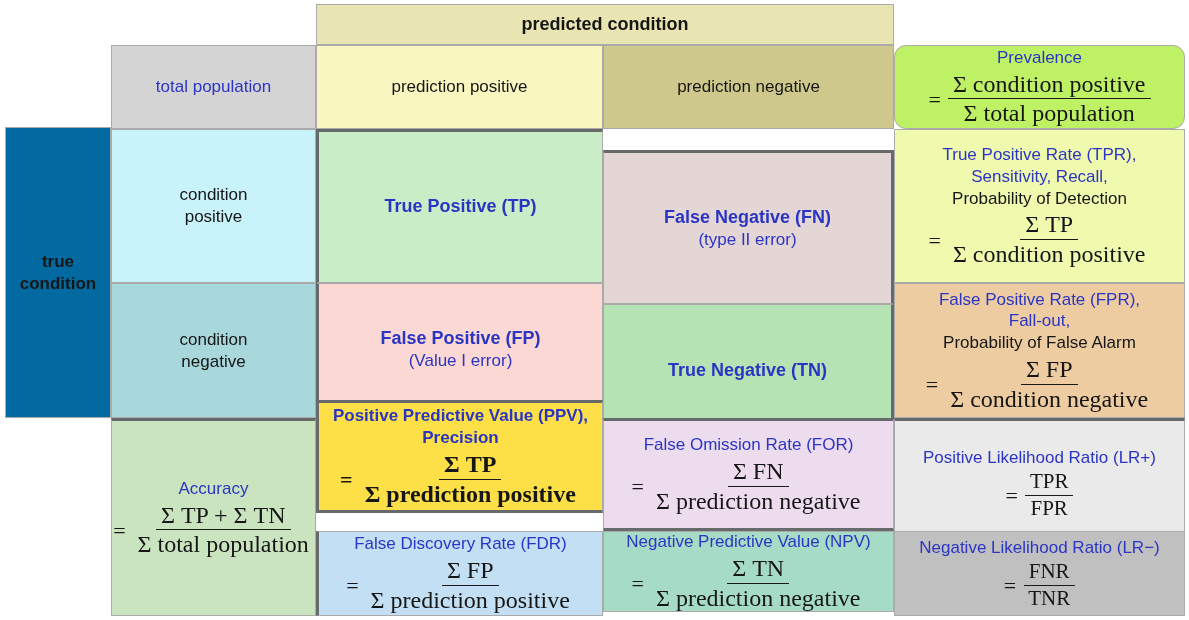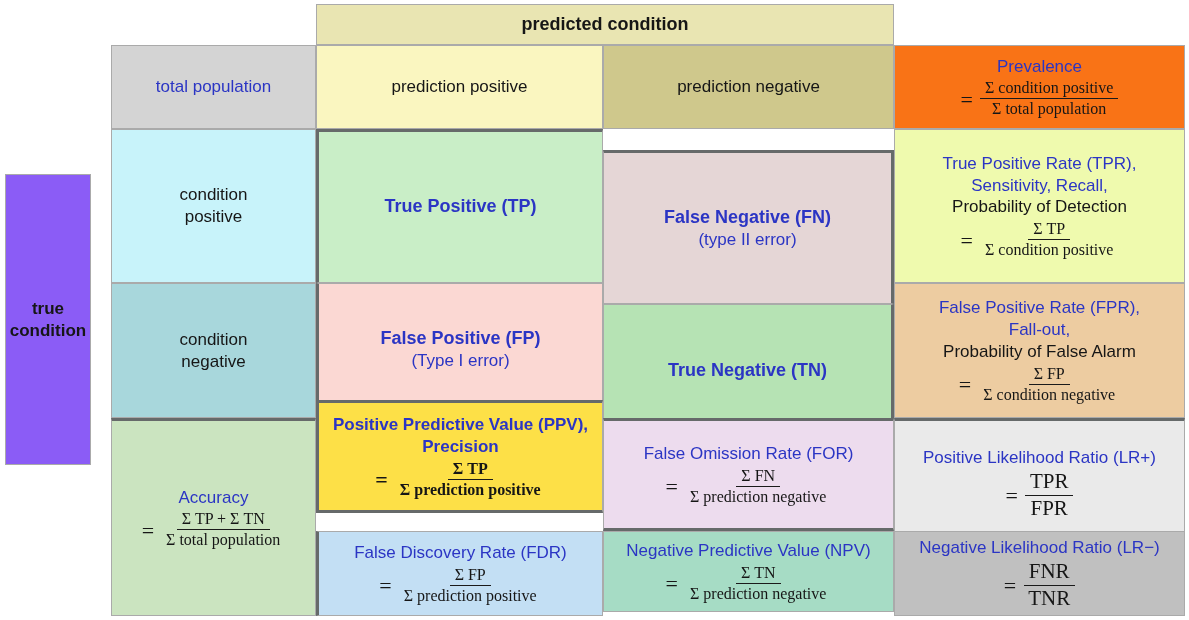--- a/index.html
+++ b/index.html
@@ -65,21 +65,21 @@
   .frac .num {
     padding: 0 5px 1px 5px;
     border-bottom: 1.6px solid #1a1a1a;
     white-space: nowrap;
   }
   .frac .den {
     padding: 1px 5px 0 5px;
     white-space: nowrap;
   }
   .f20 .num, .f20 .den { font-size: 21px; }
-  .f19 .num, .f19 .den { font-size: 16px; }
+  .f19 .num, .f19 .den { font-size: 24px; }
   .lines { display: flex; flex-direction: column; align-items: center; }
   .ln { white-space: nowrap; }
 </style>
 </head>
 <body>
 
 <div id="matrix">
 
   <div class="cell t18 bold black" style="left:316px; top:4px; width:578px; height:41px; background:#e9e5b2;">
     <span class="ln">predicted condition</span>
@@ -90,32 +90,32 @@
   </div>
 
   <div class="cell t17 blue" style="left:111px; top:45px; width:205px; height:84px; background:#d4d4d4;">
     <span class="ln">total population</span>
   </div>
 
   <div class="cell t17 black" style="left:603px; top:45px; width:291px; height:84px; background:#cfc88c;">
     <span class="ln">prediction negative</span>
   </div>
 
-  <div class="cell" style="left:894px; top:45px; width:291px; height:84px; background:#f97316;">
+  <div class="cell" style="left:894px; top:45px; width:291px; height:84px; background:#bef264;border-radius:12px;">
     <span class="ln t17 blue">Prevalence</span>
     <span class="formula f19">
       <span class="eq">=</span>
       <span class="frac f19">
         <span class="num">Σ condition positive</span>
         <span class="den">Σ total population</span>
       </span>
     </span>
   </div>
 
-  <div class="cell t17 bold black" style="left:5px; top:127px; width:86px; height:291px; background:#8b5cf6;margin-top:47px;">
+  <div class="cell t17 bold black" style="left:5px; top:127px; width:106px; height:291px; background:#0369a1;">
     <span class="ln">true</span>
     <span class="ln">condition</span>
   </div>
 
   <div class="cell t17 black" style="left:111px; top:129px; width:205px; height:154px; background:#c8f3fa;">
     <span class="ln">condition</span>
     <span class="ln">positive</span>
   </div>
 
   <div class="cell t18 bold blue thick-left thick-top" style="left:316px; top:129px; width:287px; height:154px; background:#c9eec7;">
@@ -142,21 +142,21 @@
     </span>
   </div>
 
   <div class="cell t17 black" style="left:111px; top:283px; width:205px; height:135px; background:#a8d7dc;">
     <span class="ln">condition</span>
     <span class="ln">negative</span>
   </div>
 
   <div class="cell thick-left thick-bottom" style="left:316px; top:283px; width:287px; height:135px; background:#fbd8d3;">
     <span class="ln t18 bold blue">False Positive (FP)</span>
-    <span class="ln t17 blue">(Type I error)</span>
+    <span class="ln t17 blue">(Value I error)</span>
   </div>
 
   <div class="cell t18 bold blue thick-bottom thick-right" style="left:603px; top:283px; width:291px; height:135px; background:#b6e3b4;">
     <span class="ln">True Negative (TN)</span>
   </div>
 
   <div class="cell" style="left:894px; top:283px; width:291px; height:135px; background:#edcca1;">
     <span class="lines">
       <span class="ln t17 blue">False Positive Rate (FPR),</span>
       <span class="ln t17 blue">Fall-out,</span>

